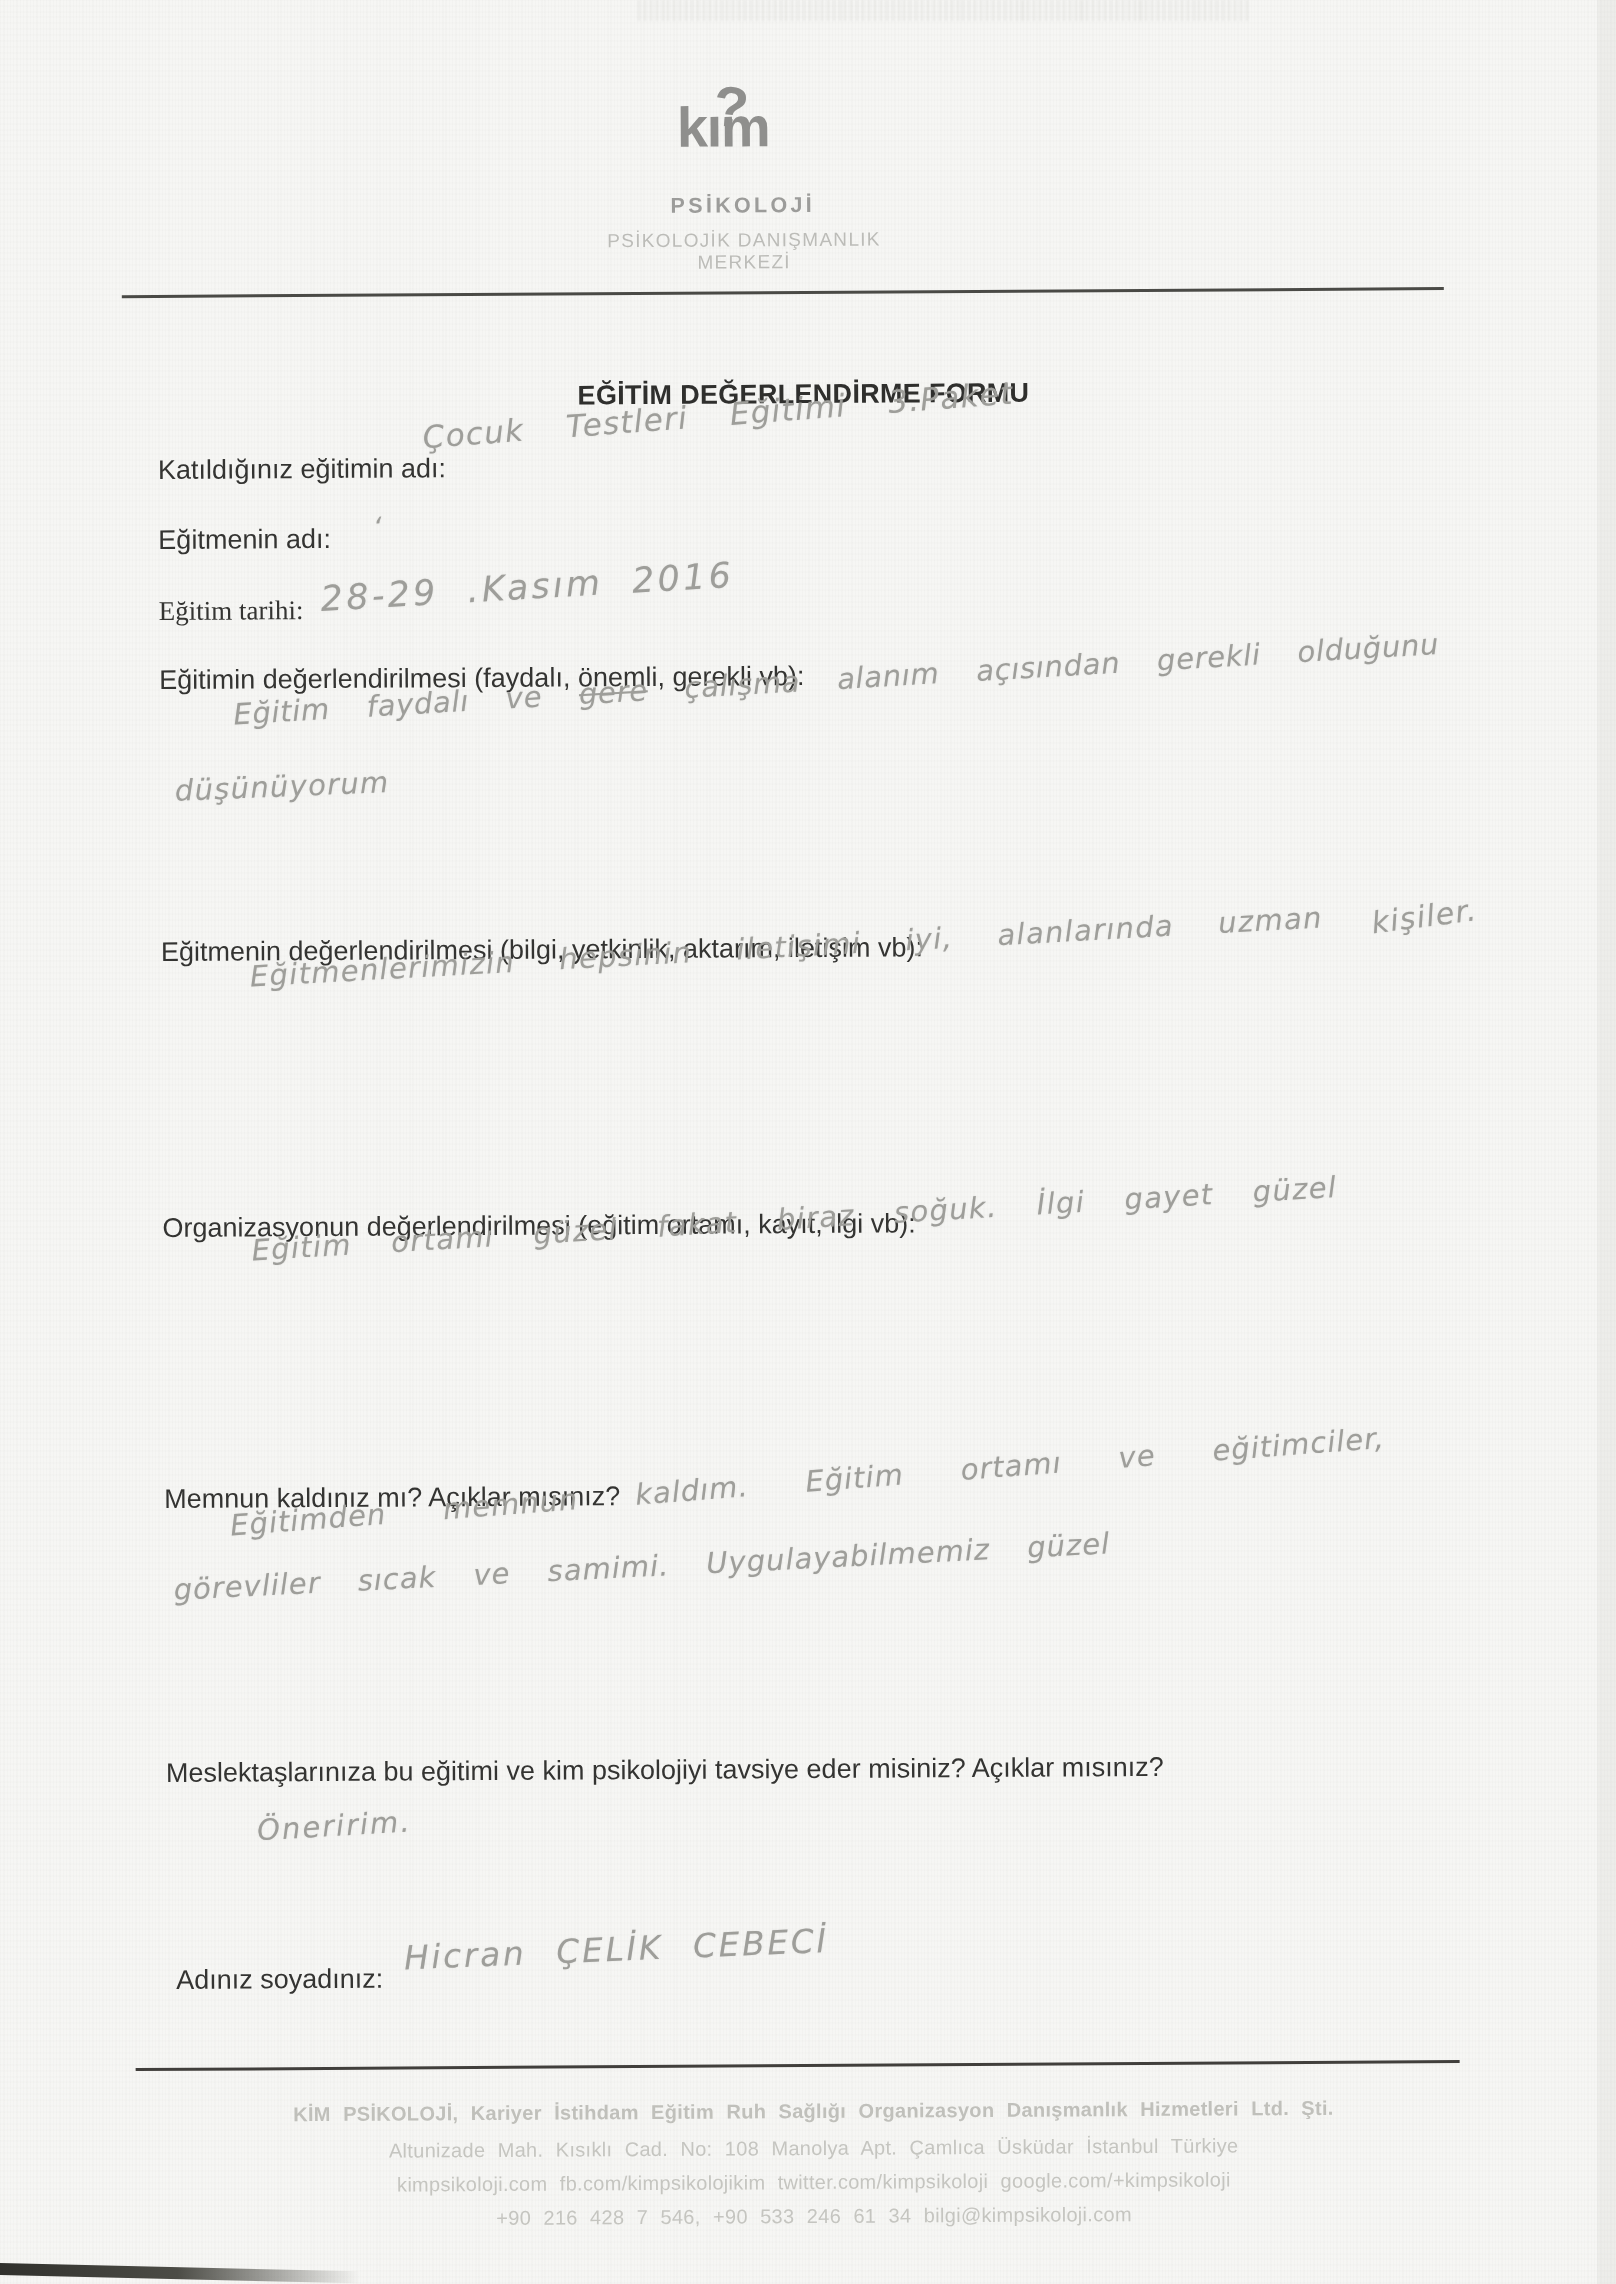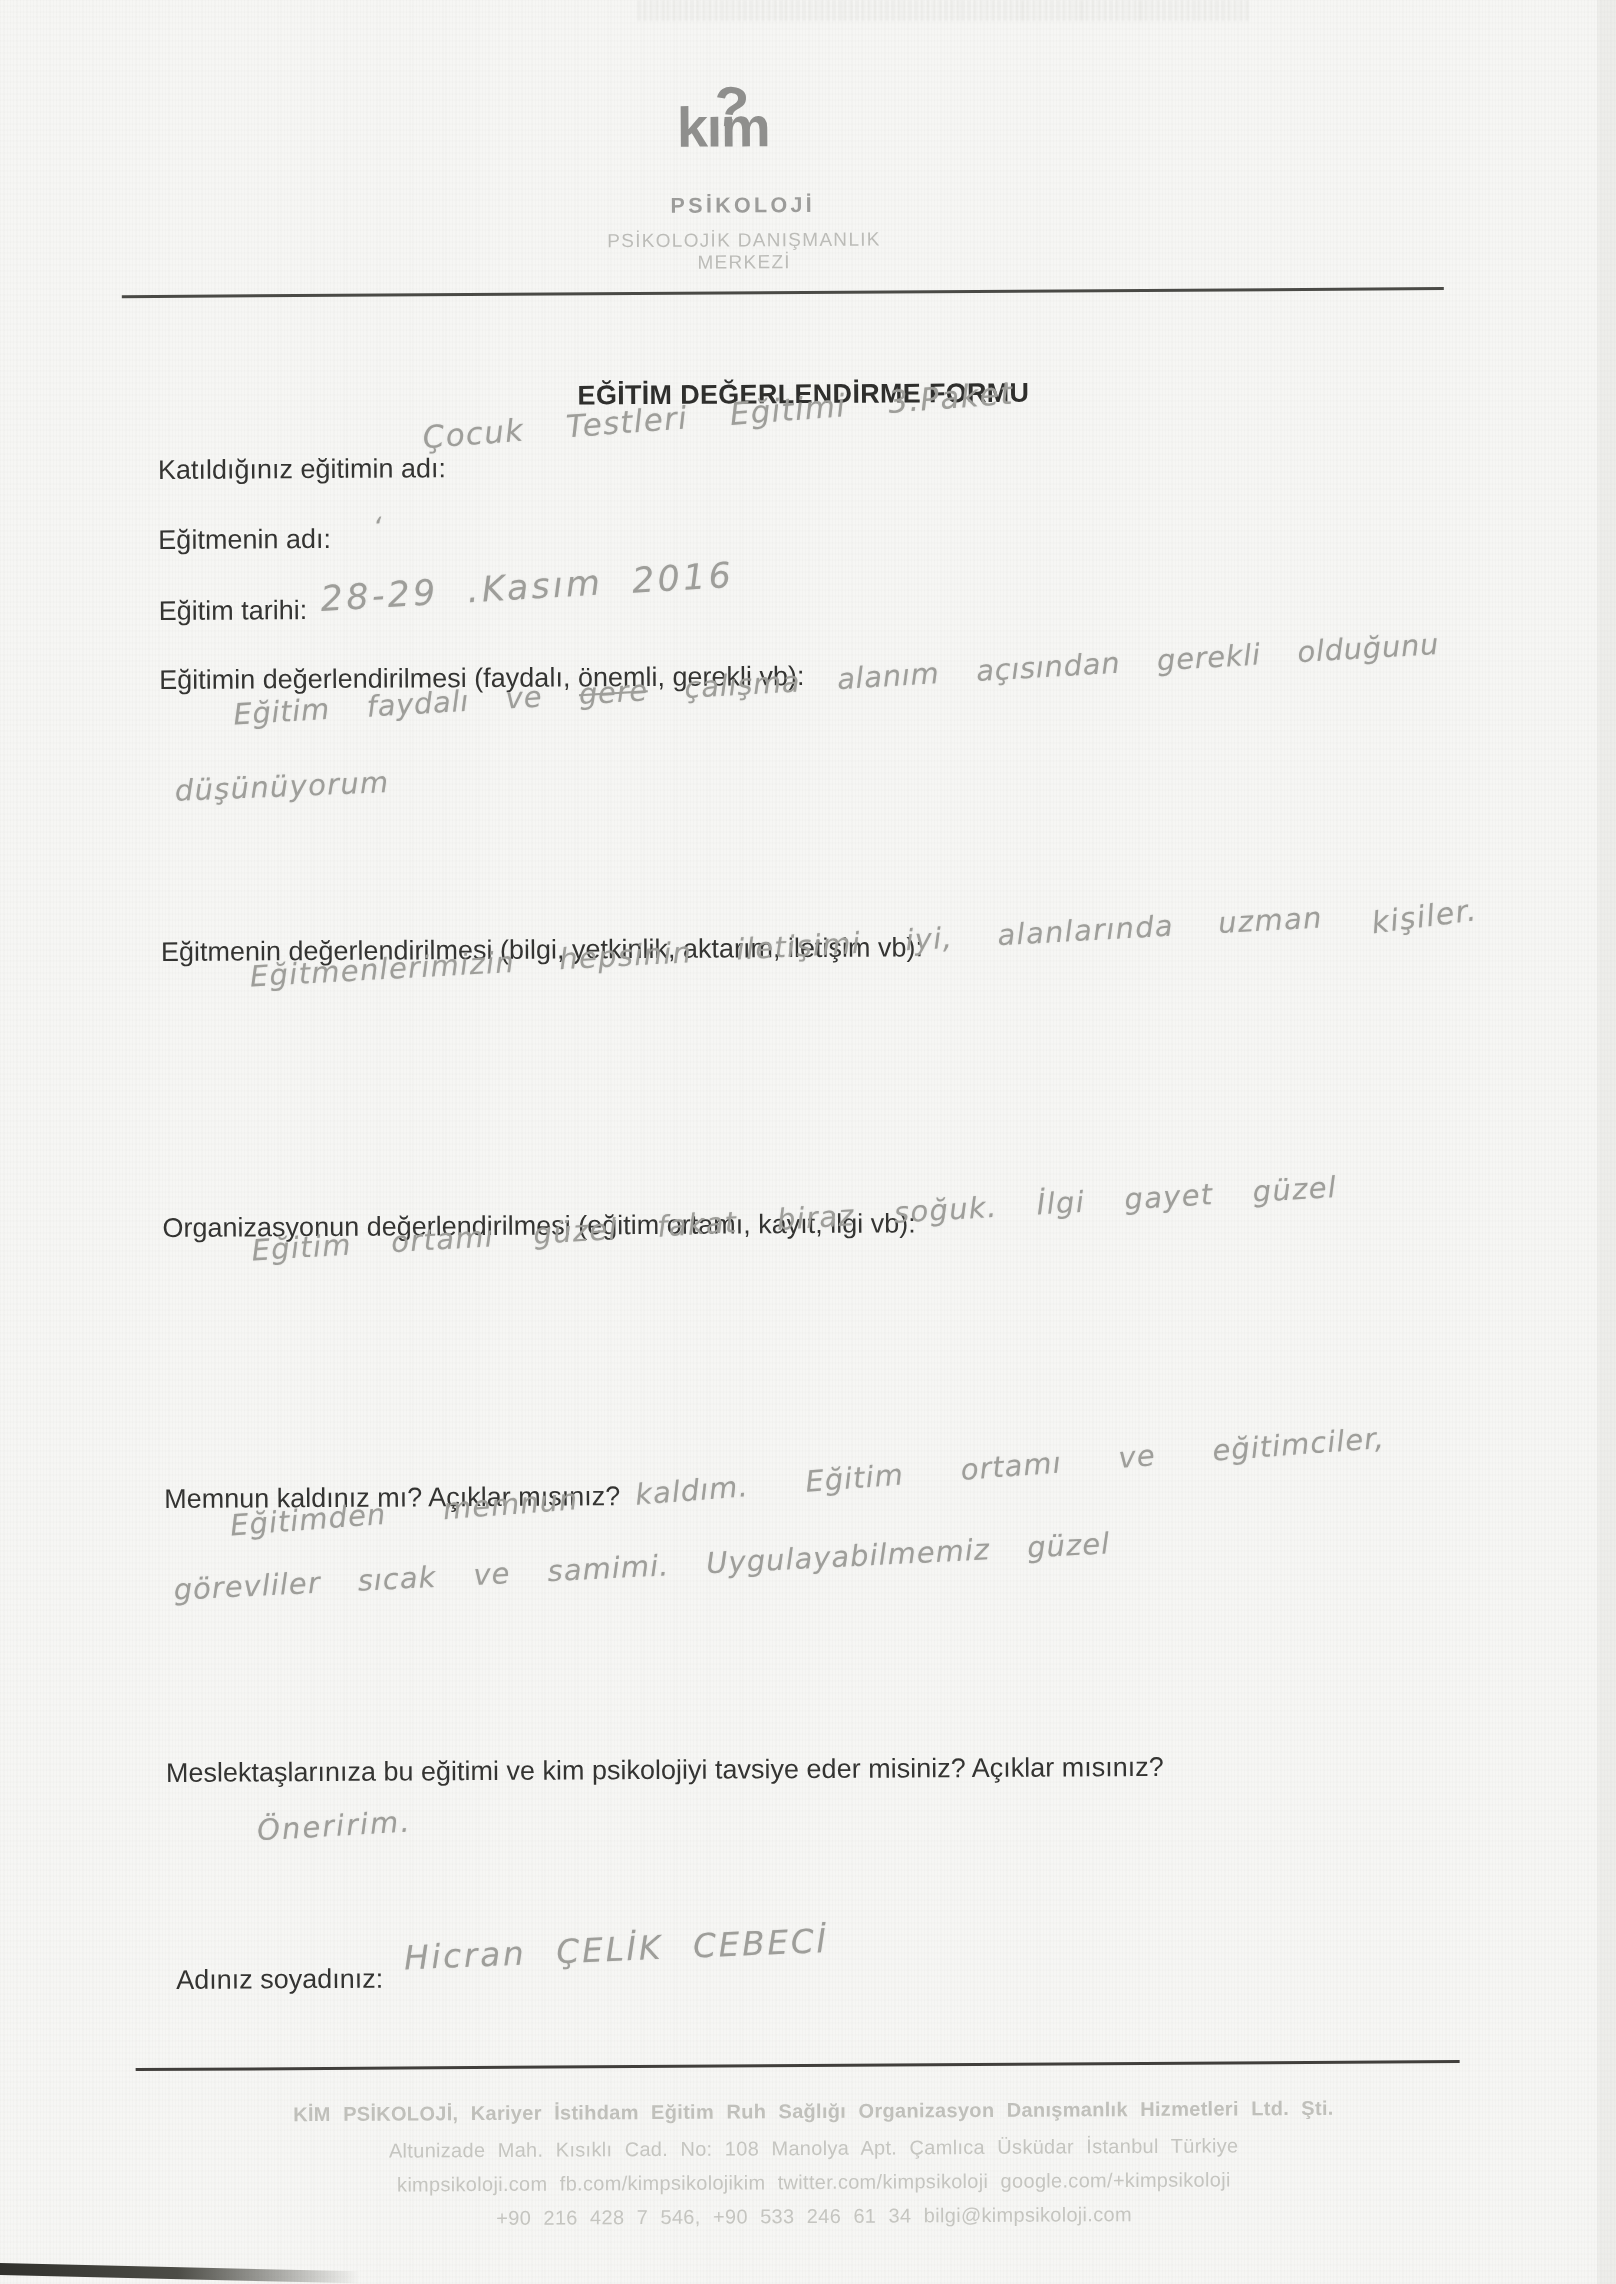--- a/index.html
+++ b/index.html
@@ -112,21 +112,21 @@
   <div class="rule rule-top"></div>
 
   <div class="form-title">EĞİTİM DEĞERLENDİRME FORMU</div>
 
   <div class="label" style="left:162px;top:451px;">Katıldığınız eğitimin adı:</div>
   <div class="hw hw-attended">Çocuk Testleri Eğitimi 3.Paket</div>
 
   <div class="label" style="left:162px;top:521px;">Eğitmenin adı:</div>
   <div class="hw hw-trainer-mark">‘</div>
 
-  <div class="label" style="left:162px;top:592px;">Eğitim tarihi:</div>
+  <div class="label" style="left:162px;top:592px;font-family:Liberation Serif, serif;">Eğitim tarihi:</div>
   <div class="hw hw-date">28-29 .Kasım 2016</div>
 
   <div class="label" style="left:162px;top:661px;">Eğitimin değerlendirilmesi (faydalı, önemli, gerekli vb):</div>
   <div class="hw hw-teval-1"><span>Eğitim faydalı ve</span> <span class="struck">gere</span> <span>çalışma alanım açısından gerekli olduğunu</span></div>
   <div class="hw hw-teval-2">düşünüyorum</div>
 
   <div class="label" style="left:162px;top:933px;">Eğitmenin değerlendirilmesi (bilgi, yetkinlik, aktarım, iletişim vb):</div>
   <div class="hw hw-ieval-1">Eğitmenlerimizin hepsinin iletişimi iyi, alanlarında uzman</div>
   <div class="hw hw-ieval-2">kişiler.</div>
 

